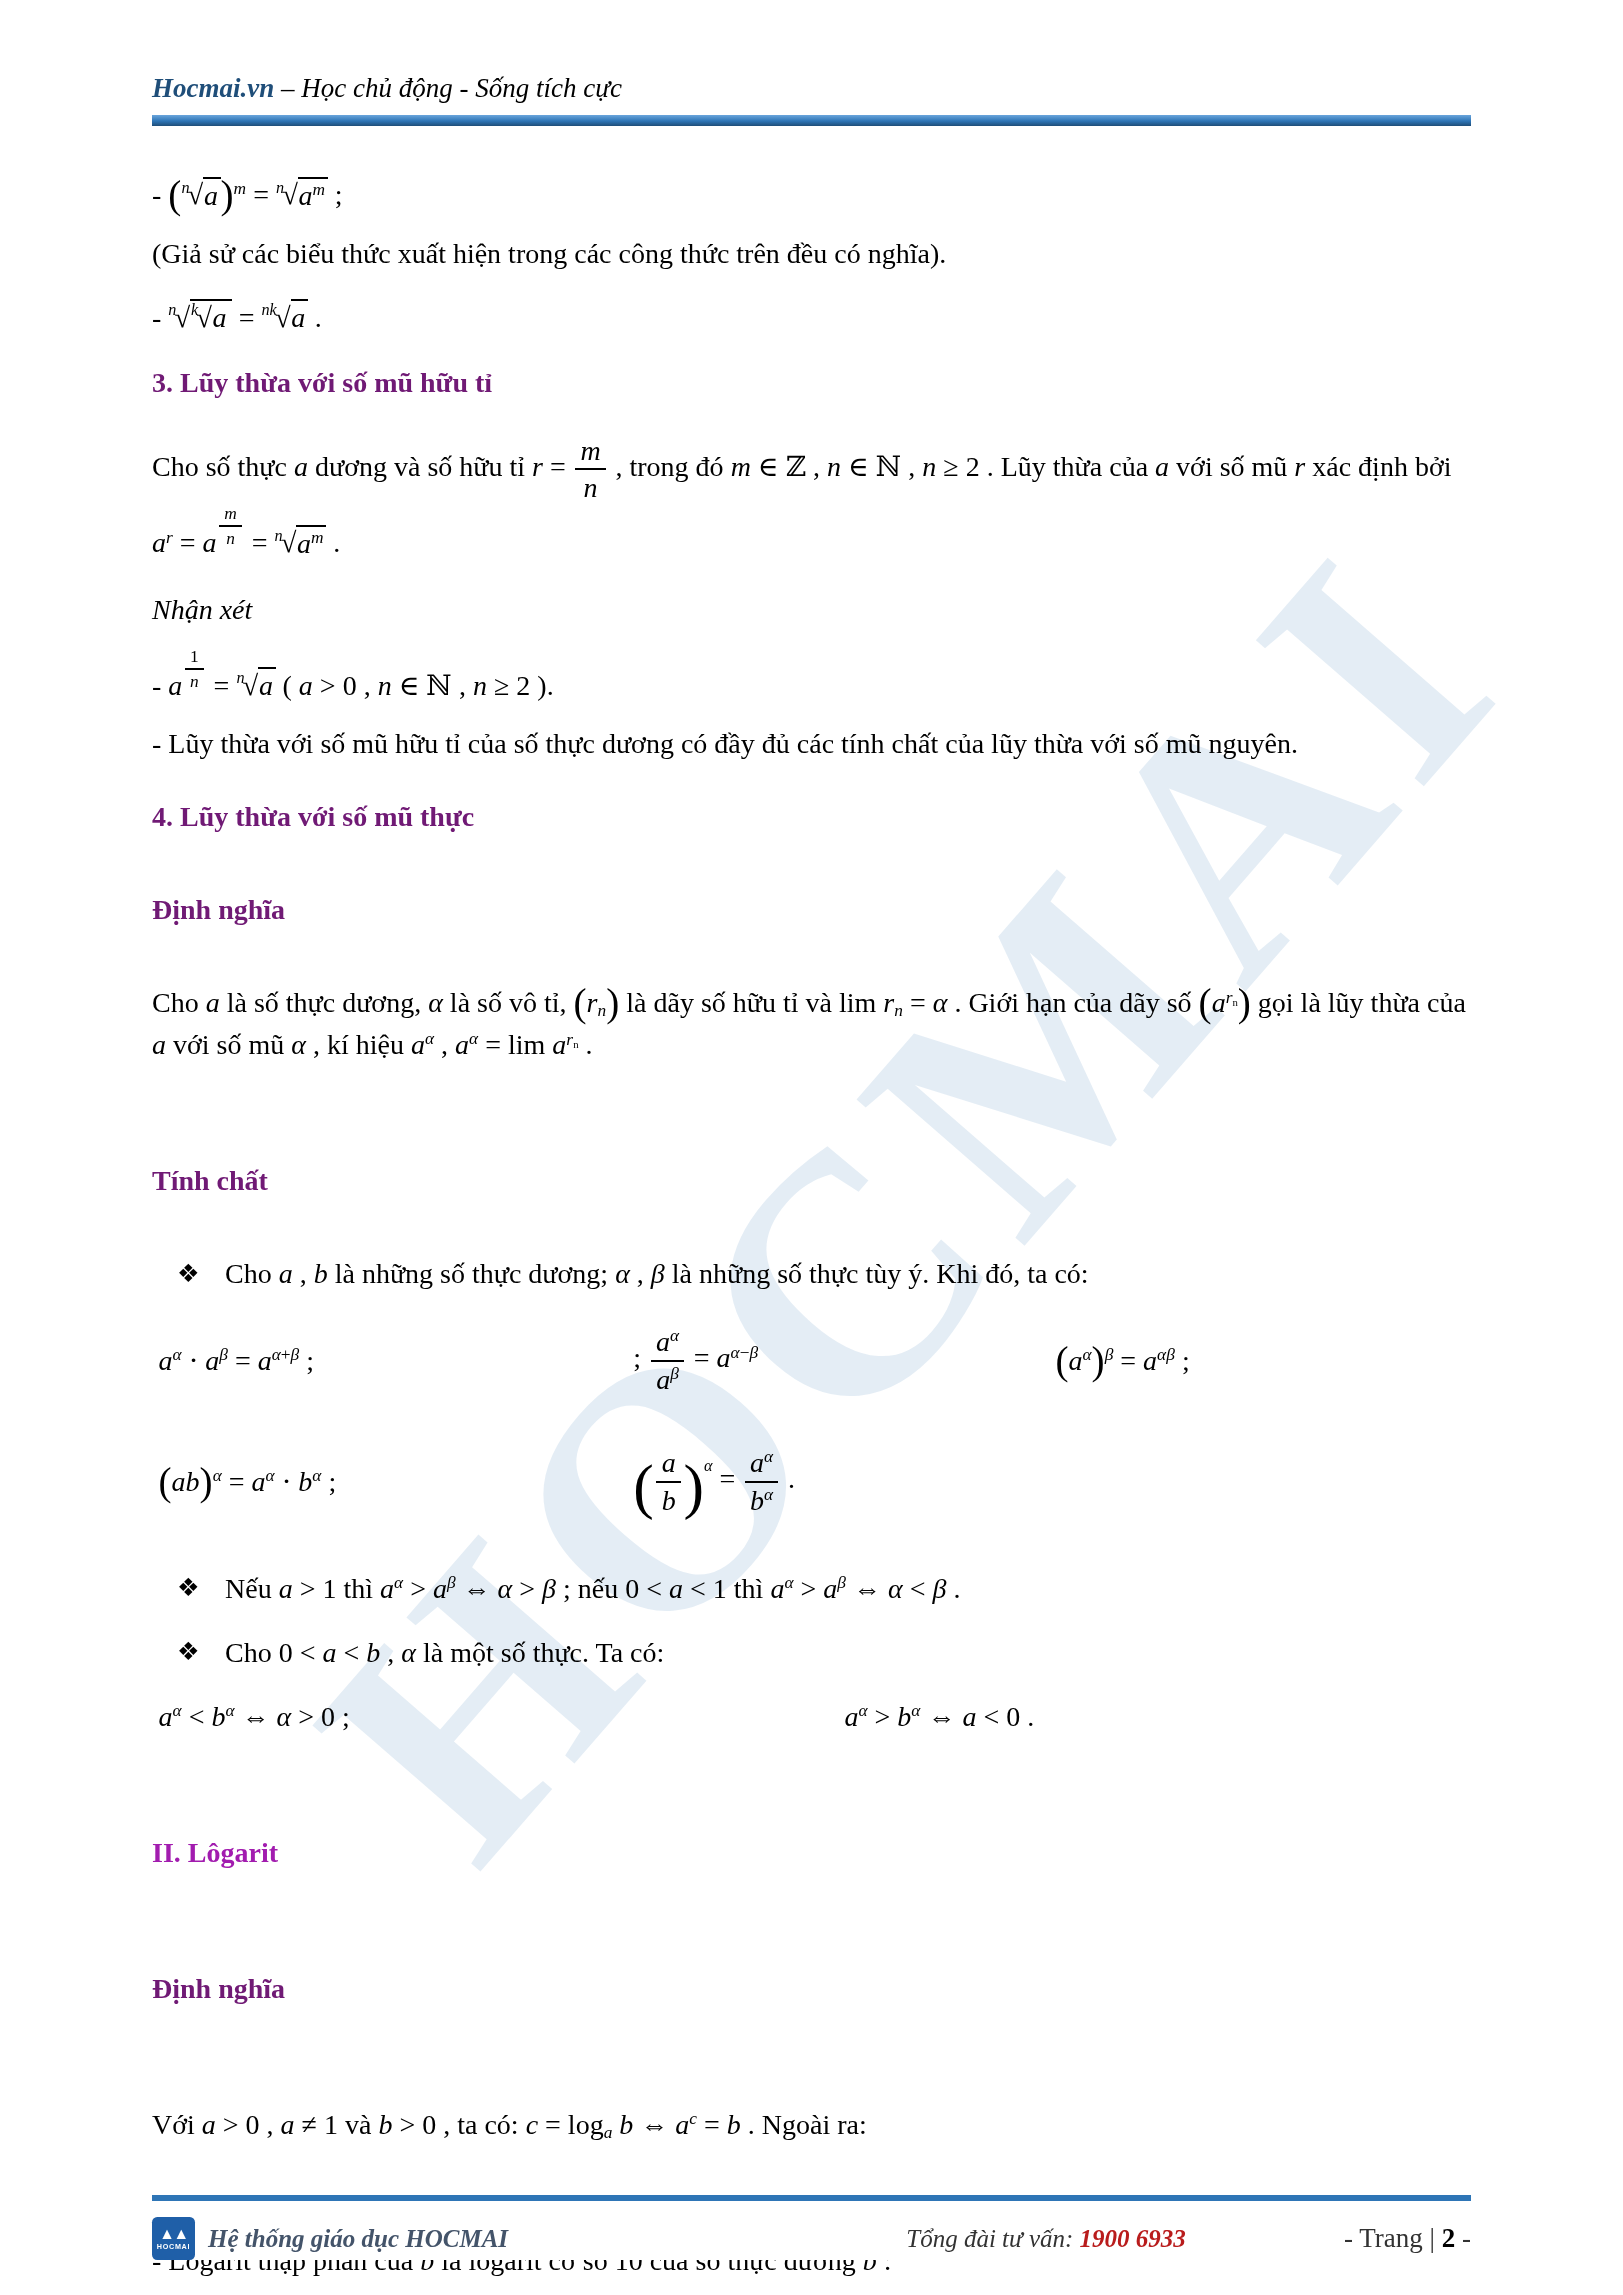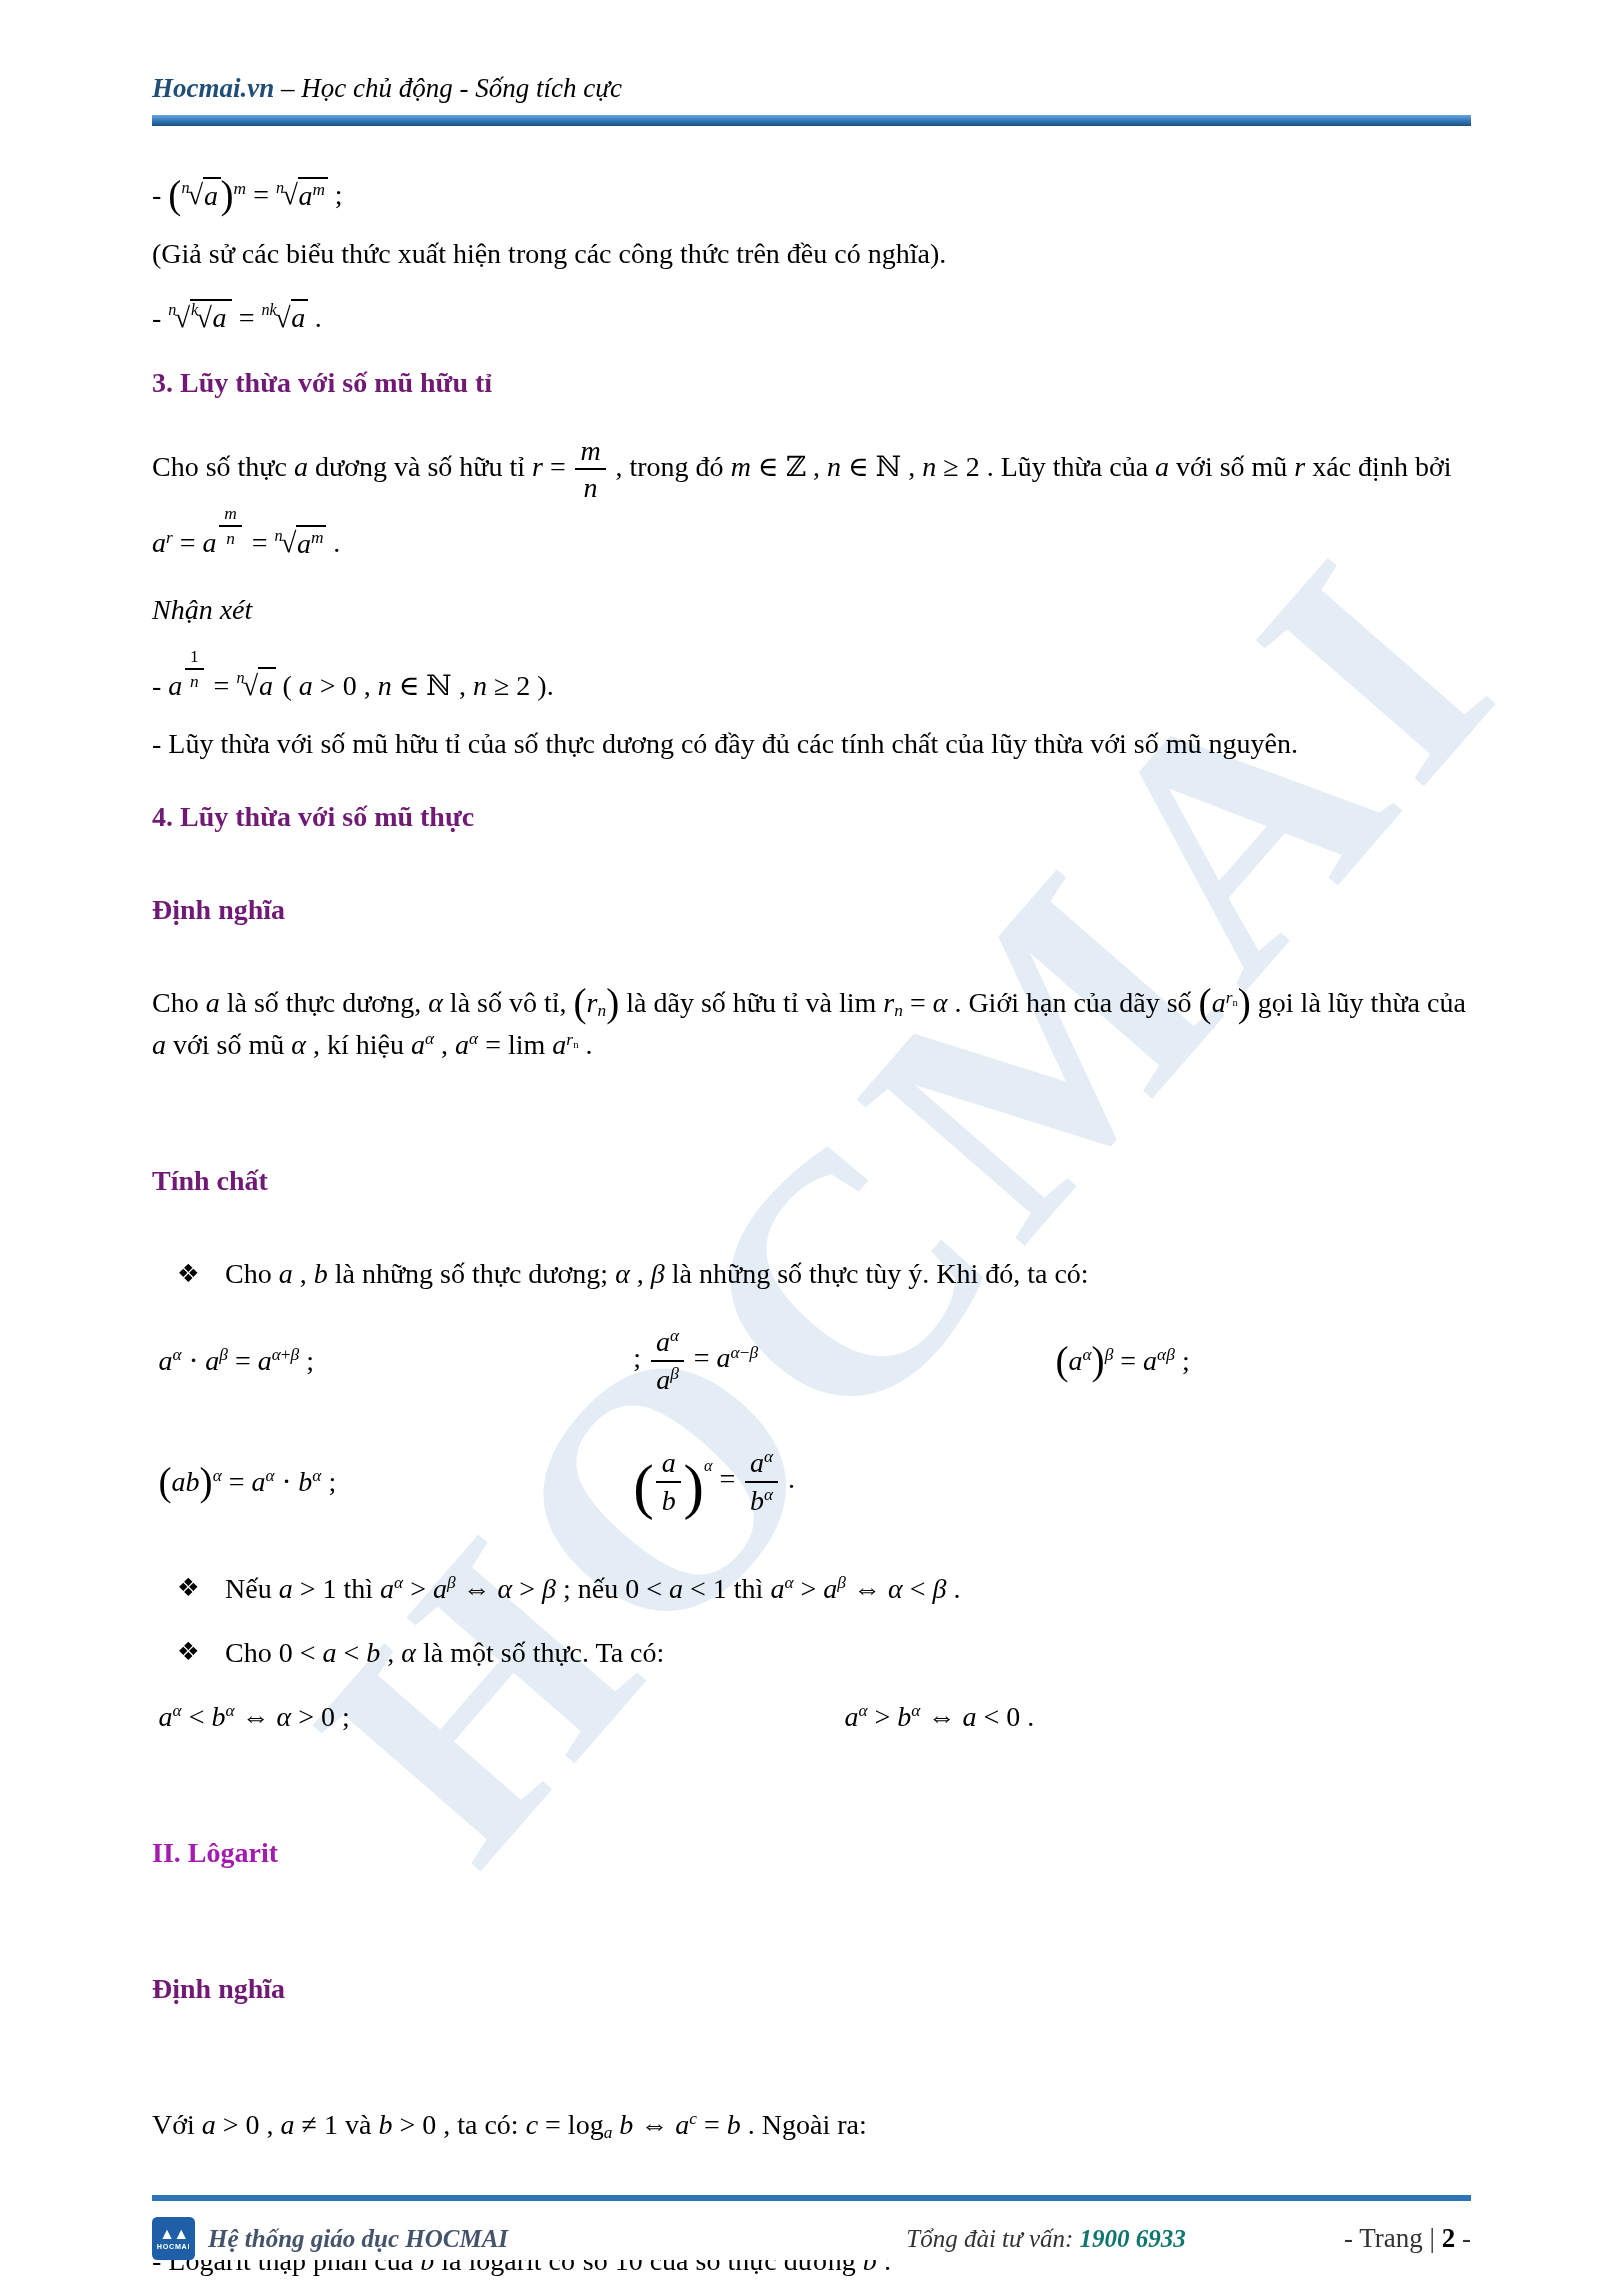--- a/index.html
+++ b/index.html
@@ -63,21 +63,21 @@
   footer{position:absolute;left:152px;right:152px;bottom:35px;z-index:2;background:#fff;}
   .footer-rule{height:5.9px;background:#2e75b6;margin-bottom:15.7px;}
   .footer-row{display:flex;align-items:center;}
   .footer-left{display:flex;align-items:center;gap:13px;flex:1 1 40%;}
   .logo{width:43px;height:43px;background:#1f5fa8;border-radius:5.2px;display:flex;flex-direction:column;
         align-items:center;justify-content:center;color:#fff;flex:0 0 auto;}
   .logo-caps{font-size:15.7px;line-height:1;letter-spacing:-1.3px;}
   .logo-word{font-size:7.2px;font-weight:bold;letter-spacing:0.7px;font-family:"Liberation Sans",sans-serif;}
   .org{font-style:italic;font-weight:bold;color:#44546a;font-size:25px;}
   .footer-center{flex:1 1 40%;text-align:center;font-style:italic;color:#333;font-size:25px;}
-  .hotnum{font-weight:bold;color:#0f766e;}
+  .hotnum{font-weight:bold;color:#b91c1c;}
   .footer-right{flex:0 0 auto;font-size:27px;color:#333;}
   .pgnum{font-weight:bold;color:#000;}
 </style>
 </head>
 <body>
 
 <div class="page">
 
   <div class="watermark">HOCMAI</div>
 

